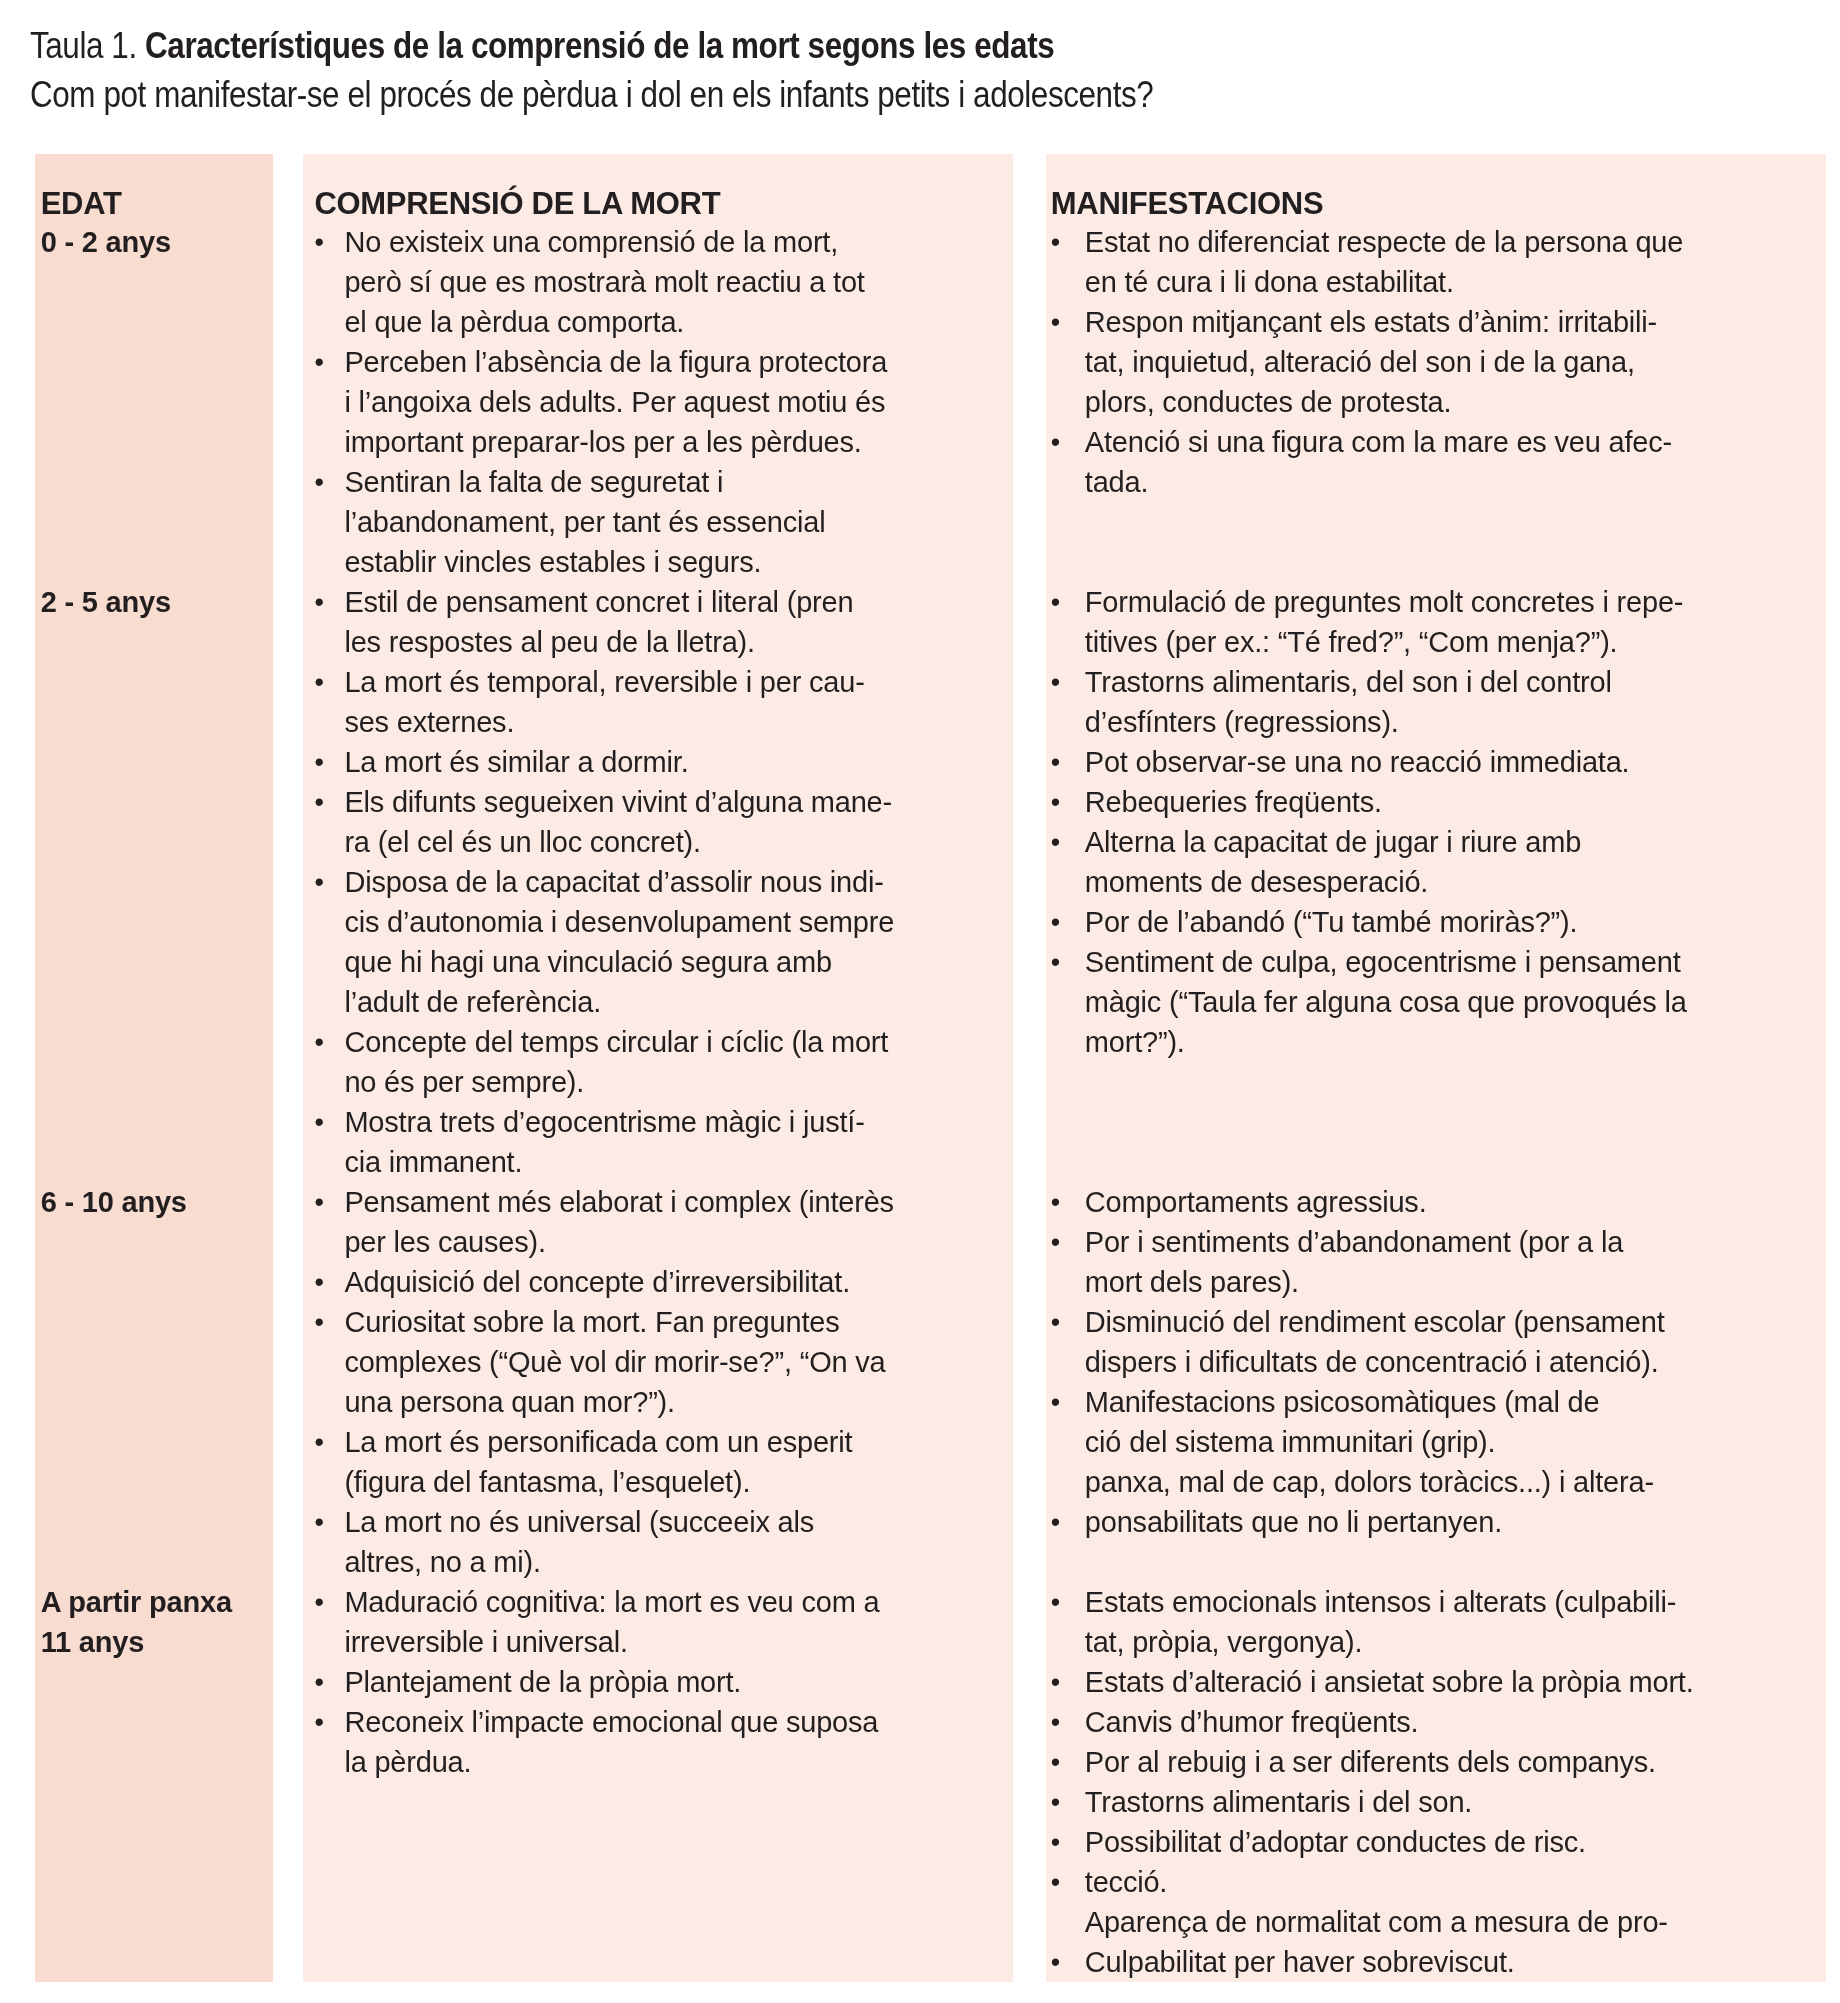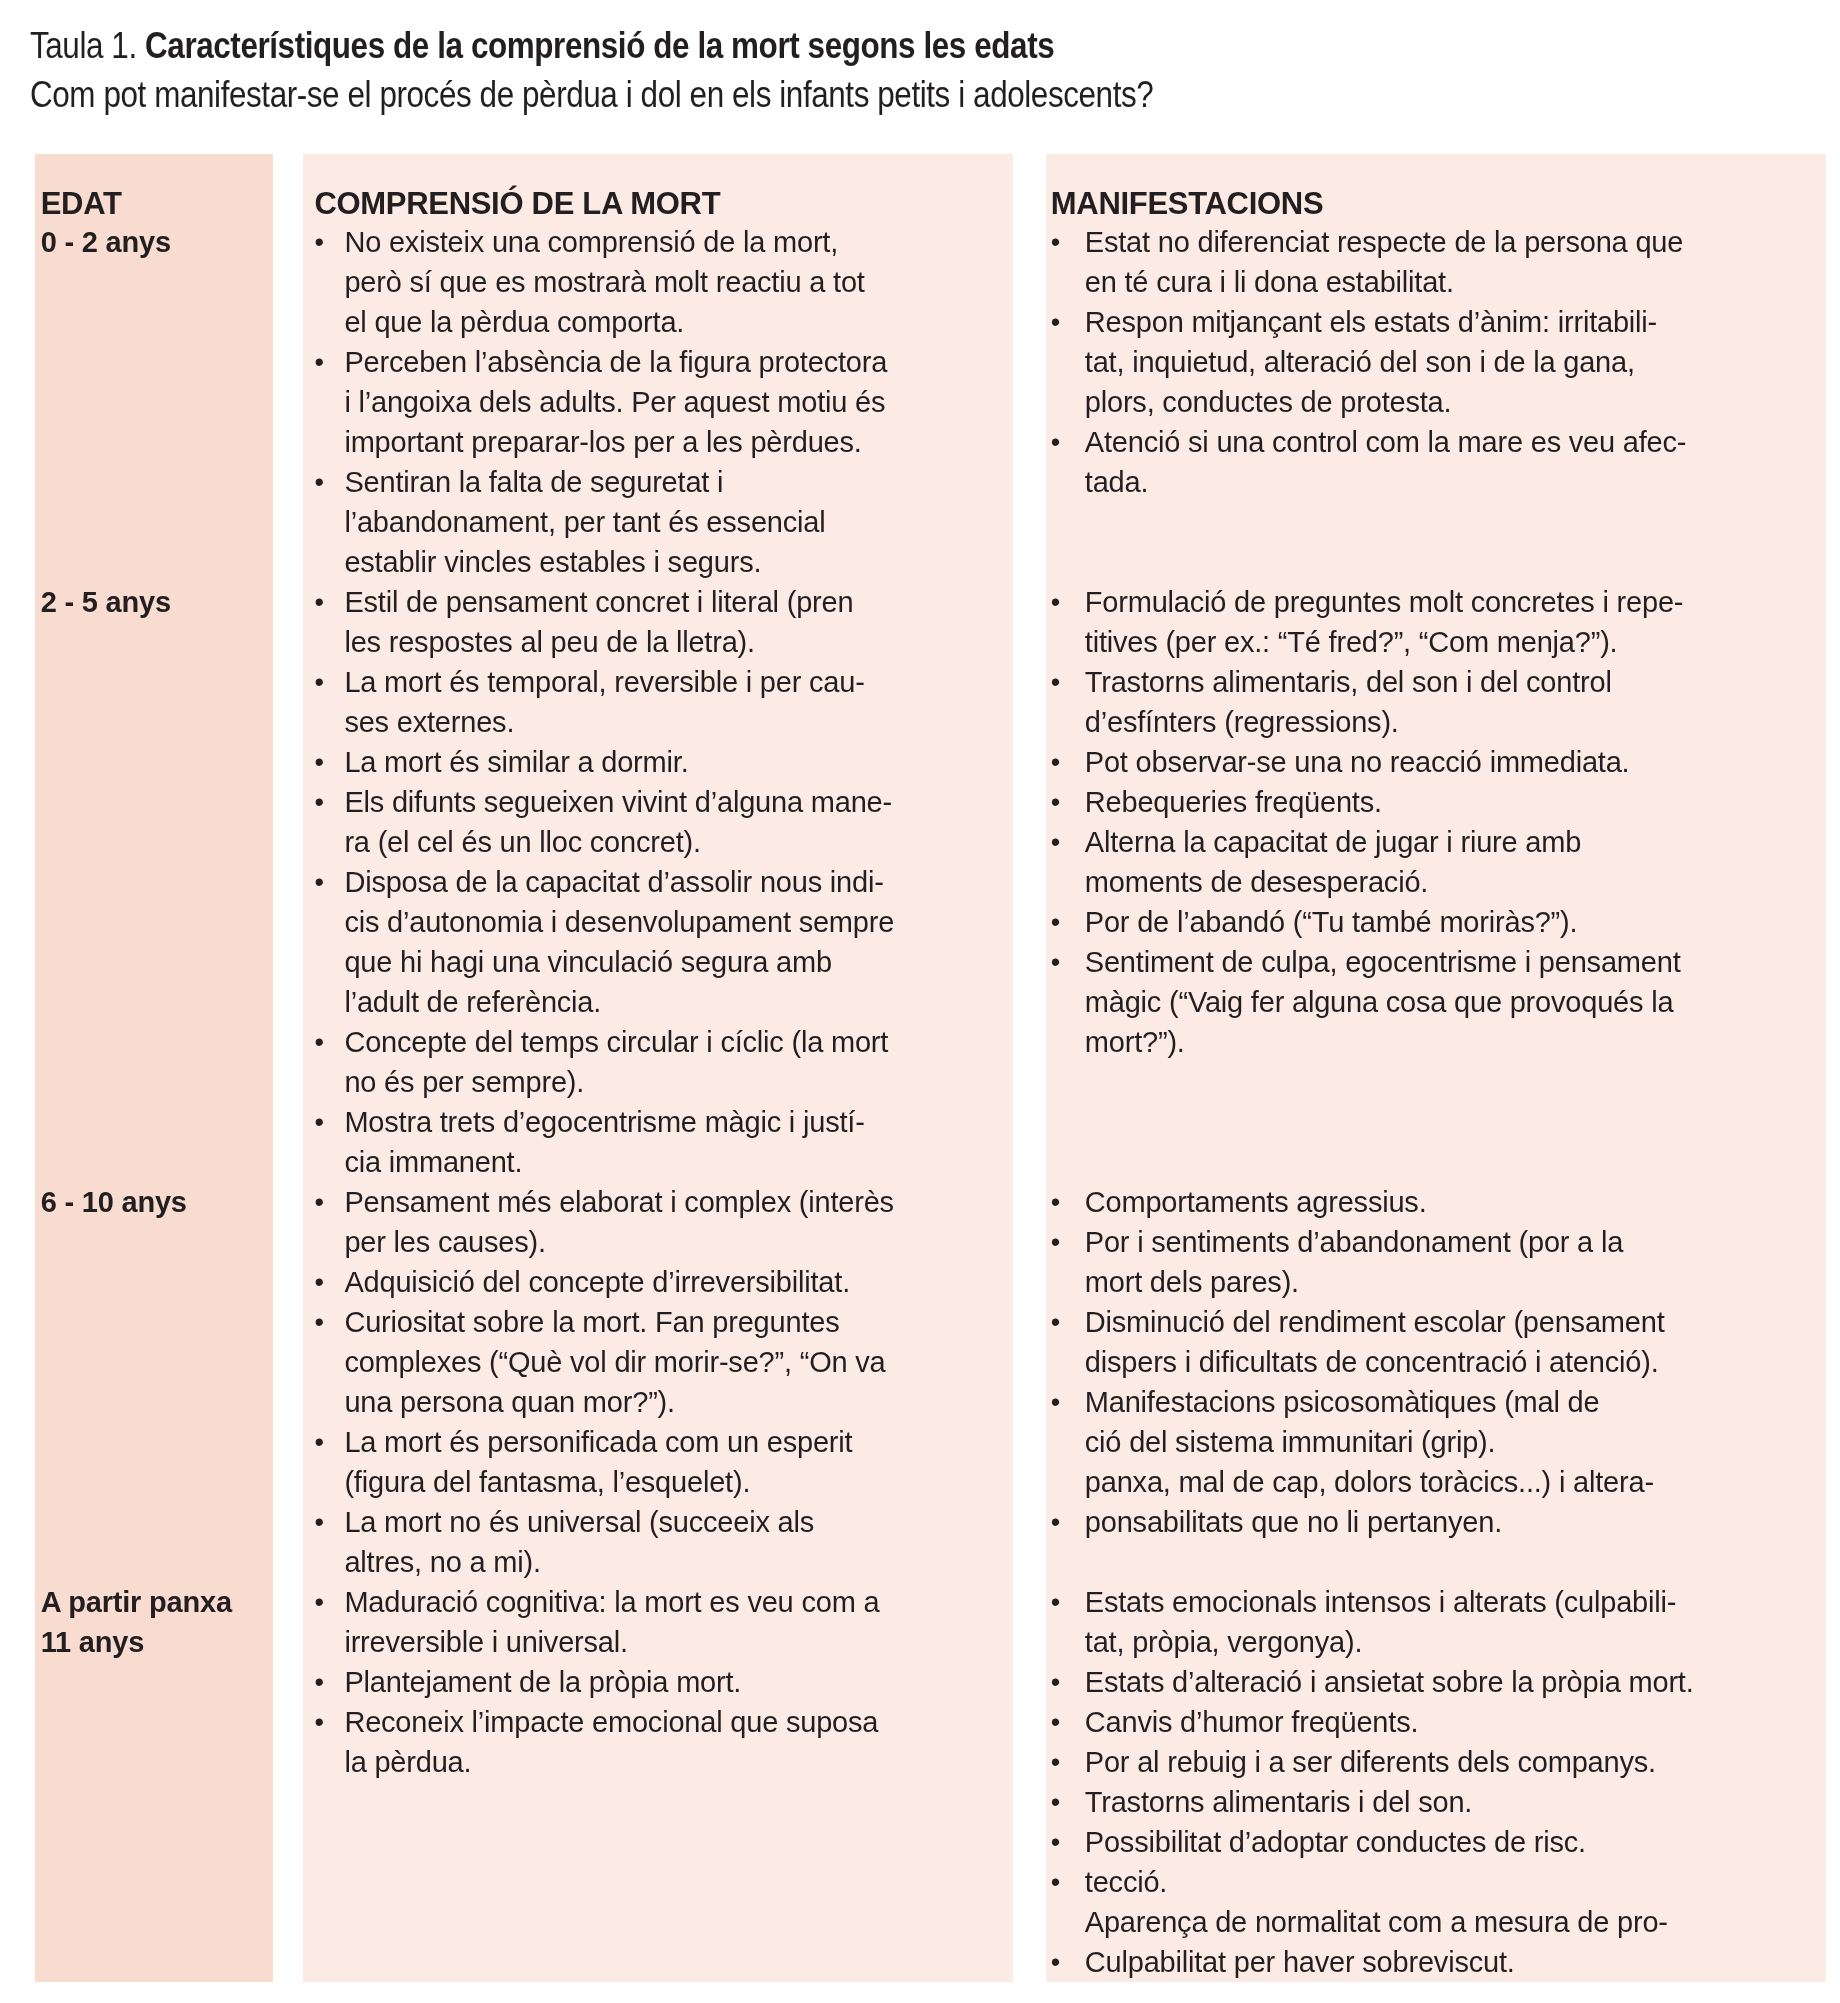--- a/index.html
+++ b/index.html
@@ -127,21 +127,21 @@
         <span class="dot">•</span>
         <div class="blines">
           <div class="line">Respon mitjançant els estats d’ànim: irritabili-</div>
           <div class="line">tat, inquietud, alteració del son i de la gana,</div>
           <div class="line">plors, conductes de protesta.</div>
         </div>
       </div>
       <div class="bullet">
         <span class="dot">•</span>
         <div class="blines">
-          <div class="line">Atenció si una control com la mare es veu afec-</div>
+          <div class="line">Atenció si una figura com la mare es veu afec-</div>
           <div class="line">tada.</div>
         </div>
       </div>
     </div>
     <div class="cell bg-age col-age" style="grid-area: 3 / 1;">
       <div class="line age-label-line">2 - 5 anys</div>
     </div>
     <div class="cell bg-body col-comp" style="grid-area: 3 / 3;">
       <div class="bullet">
         <span class="dot">•</span>
@@ -231,21 +231,21 @@
       <div class="bullet">
         <span class="dot">•</span>
         <div class="blines">
           <div class="line">Por de l’abandó (“Tu també moriràs?”).</div>
         </div>
       </div>
       <div class="bullet">
         <span class="dot">•</span>
         <div class="blines">
           <div class="line">Sentiment de culpa, egocentrisme i pensament</div>
-          <div class="line">màgic (“Vaig fer alguna cosa que provoqués la</div>
+          <div class="line">màgic (“Taula fer alguna cosa que provoqués la</div>
           <div class="line">mort?”).</div>
         </div>
       </div>
     </div>
     <div class="cell bg-age col-age" style="grid-area: 4 / 1;">
       <div class="line age-label-line">6 - 10 anys</div>
     </div>
     <div class="cell bg-body col-comp" style="grid-area: 4 / 3;">
       <div class="bullet">
         <span class="dot">•</span>

